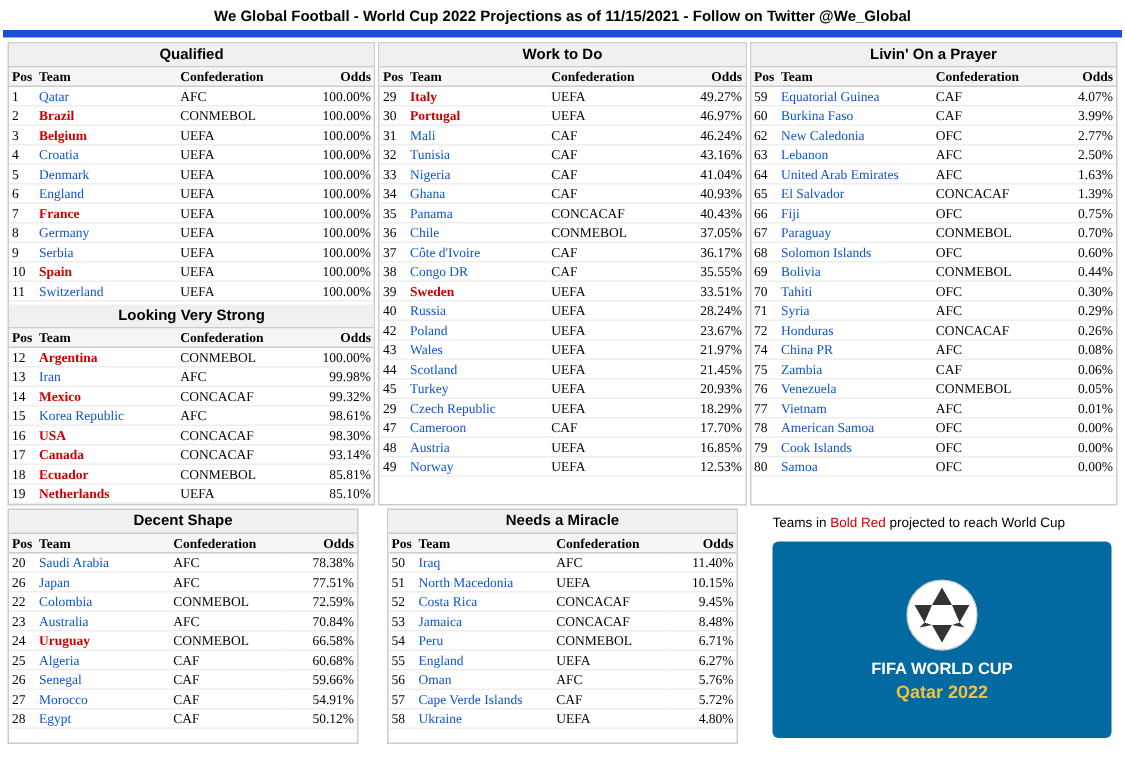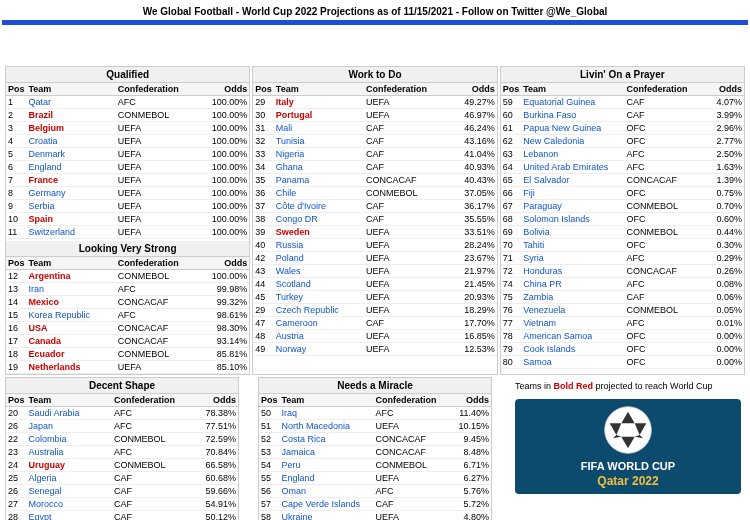--- a/index.html
+++ b/index.html
@@ -33,20 +33,21 @@
       font-weight: bold;
       font-size: 10px;
       padding: 2px 0;
       background: #f0f0f0;
       border-bottom: 1px solid #ccc;
     }
     table {
       width: 100%;
       border-collapse: collapse;
       font-size: 9px;
+      font-family: Liberation Serif, serif;
     }
     thead tr th {
       font-weight: bold;
       text-align: left;
       padding: 1px 2px;
       border-bottom: 1px solid #ccc;
       background: #f5f5f5;
       font-size: 9px;
     }
     tbody tr td {
@@ -59,31 +60,31 @@
     .col-conf { min-width: 55px; }
     .col-odds { min-width: 38px; text-align: right; }
     .team-link { color: #1155cc; }
     .team-bold-red { color: #cc0000; font-weight: bold; }
     .note-area {
       padding: 4px;
       font-size: 9px;
     }
     .note-bold-red {
       color: #cc0000;
-      font-weight: bold;
+      font-weight: normal;
       margin-top: 40px;
     }
     .logo-area {
       display: flex;
       align-items: center;
       justify-content: center;
-      background: #0c4a6e;
+      background: #0369a1;
       border-radius: 4px;
       margin: 4px;
-      padding: 6px;
+      padding: 24px;
       flex-direction: column;
     }
     .logo-text {
       color: #fff;
       font-weight: bold;
       font-size: 11px;
       text-align: center;
       line-height: 1.4;
     }
     .logo-sub {
@@ -96,21 +97,21 @@
       height: 50px;
       margin-bottom: 4px;
     }
   </style>
 </head>
 <body>
 
 <div id="app">
   <div class="main-title">We Global Football - World Cup 2022 Projections as of 11/15/2021 - Follow on Twitter @We_Global</div>
 
-  <div style="display:grid; grid-template-columns:1fr 1fr 1fr; gap:0; padding:2px 2px 0 2px;margin-top:38px;">
+  <div style="display:grid; grid-template-columns:1fr 1fr 1fr; gap:0; padding:2px 2px 0 2px;">
 
     <div class="section">
       <div class="section-header">Qualified</div>
       <table>
         <thead>
           <tr>
             <th class="col-pos">Pos</th>
             <th class="col-team">Team</th>
             <th class="col-conf">Confederation</th>
             <th class="col-odds">Odds</th>
@@ -400,26 +401,20 @@
               <td class="col-pos">59</td>
               <td class="col-team team-link">Equatorial Guinea</td>
               <td class="col-conf">CAF</td>
               <td class="col-odds">4.07%</td>
             </tr>
             <tr>
               <td class="col-pos">60</td>
               <td class="col-team team-link">Burkina Faso</td>
               <td class="col-conf">CAF</td>
               <td class="col-odds">3.99%</td>
-            </tr>
-            <tr>
-              <td class="col-pos">61</td>
-              <td class="col-team team-link">Papua New Guinea</td>
-              <td class="col-conf">OFC</td>
-              <td class="col-odds">2.96%</td>
             </tr>
             <tr>
               <td class="col-pos">62</td>
               <td class="col-team team-link">New Caledonia</td>
               <td class="col-conf">OFC</td>
               <td class="col-odds">2.77%</td>
             </tr>
             <tr>
               <td class="col-pos">63</td>
               <td class="col-team team-link">Lebanon</td>

